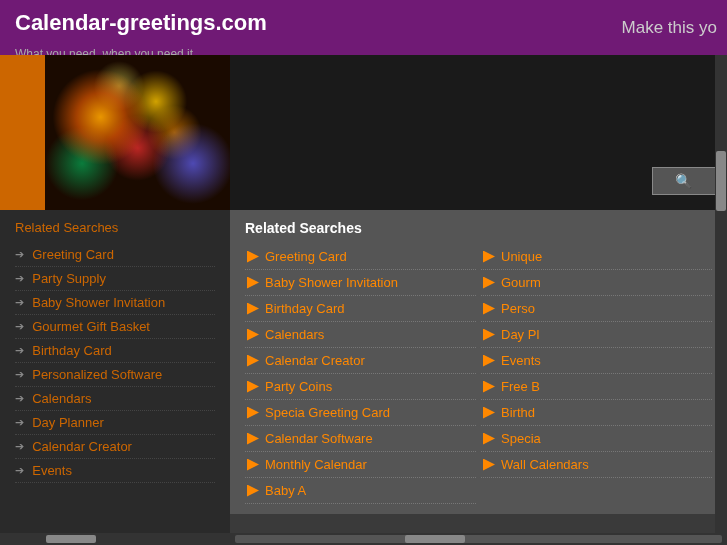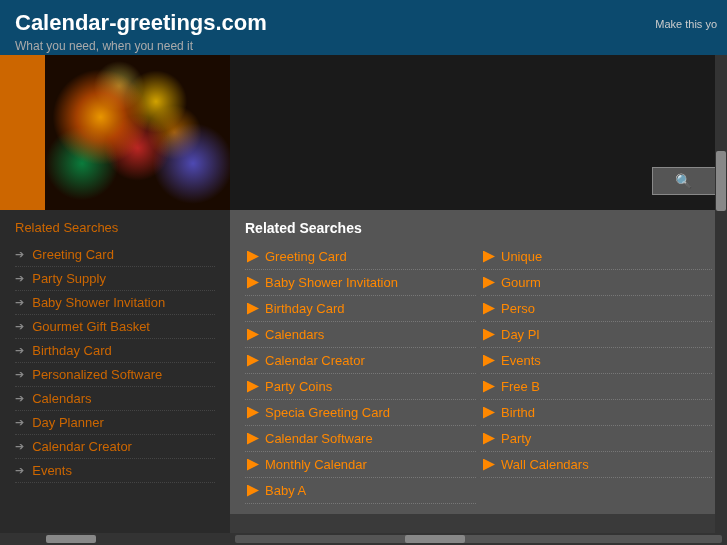--- a/index.html
+++ b/index.html
@@ -7,45 +7,45 @@
       width: 727px;
       height: 545px;
       background: #2a2a2a;
       font-family: Arial, sans-serif;
       overflow: hidden;
       position: relative;
     }
 
     
     #top-bar {
-      background: #0c4a6e;
+      background: #701a75;
       height: 55px;
       display: flex;
       align-items: flex-start;
       padding: 10px 15px 0;
       position: relative;
     }
     #site-title {
       color: #ffffff;
       font-size: 22px;
       font-weight: bold;
       display: block;
     }
     #site-tagline {
       color: #aaaaaa;
       font-size: 12px;
       display: block;
-      margin-top: 3px;
+      margin-top: 11px;
     }
     #make-this {
       position: absolute;
       right: 10px;
       top: 18px;
       color: #cccccc;
-      font-size: 11px;
+      font-size: 17px;
     }
 
     
     #main {
       display: flex;
       height: 490px;
     }
 
     
     #sidebar {
@@ -383,21 +383,21 @@
           <div class="grid-link">
             <span class="grid-link-icon"></span>
             <span>Birthd</span>
           </div>
           <div class="grid-link">
             <span class="grid-link-icon"></span>
             <span>Calendar Software</span>
           </div>
           <div class="grid-link">
             <span class="grid-link-icon"></span>
-            <span>Party</span>
+            <span>Specia</span>
           </div>
           <div class="grid-link">
             <span class="grid-link-icon"></span>
             <span>Monthly Calendar</span>
           </div>
           <div class="grid-link">
             <span class="grid-link-icon"></span>
             <span>Wall Calendars</span>
           </div>
           <div class="grid-link">

